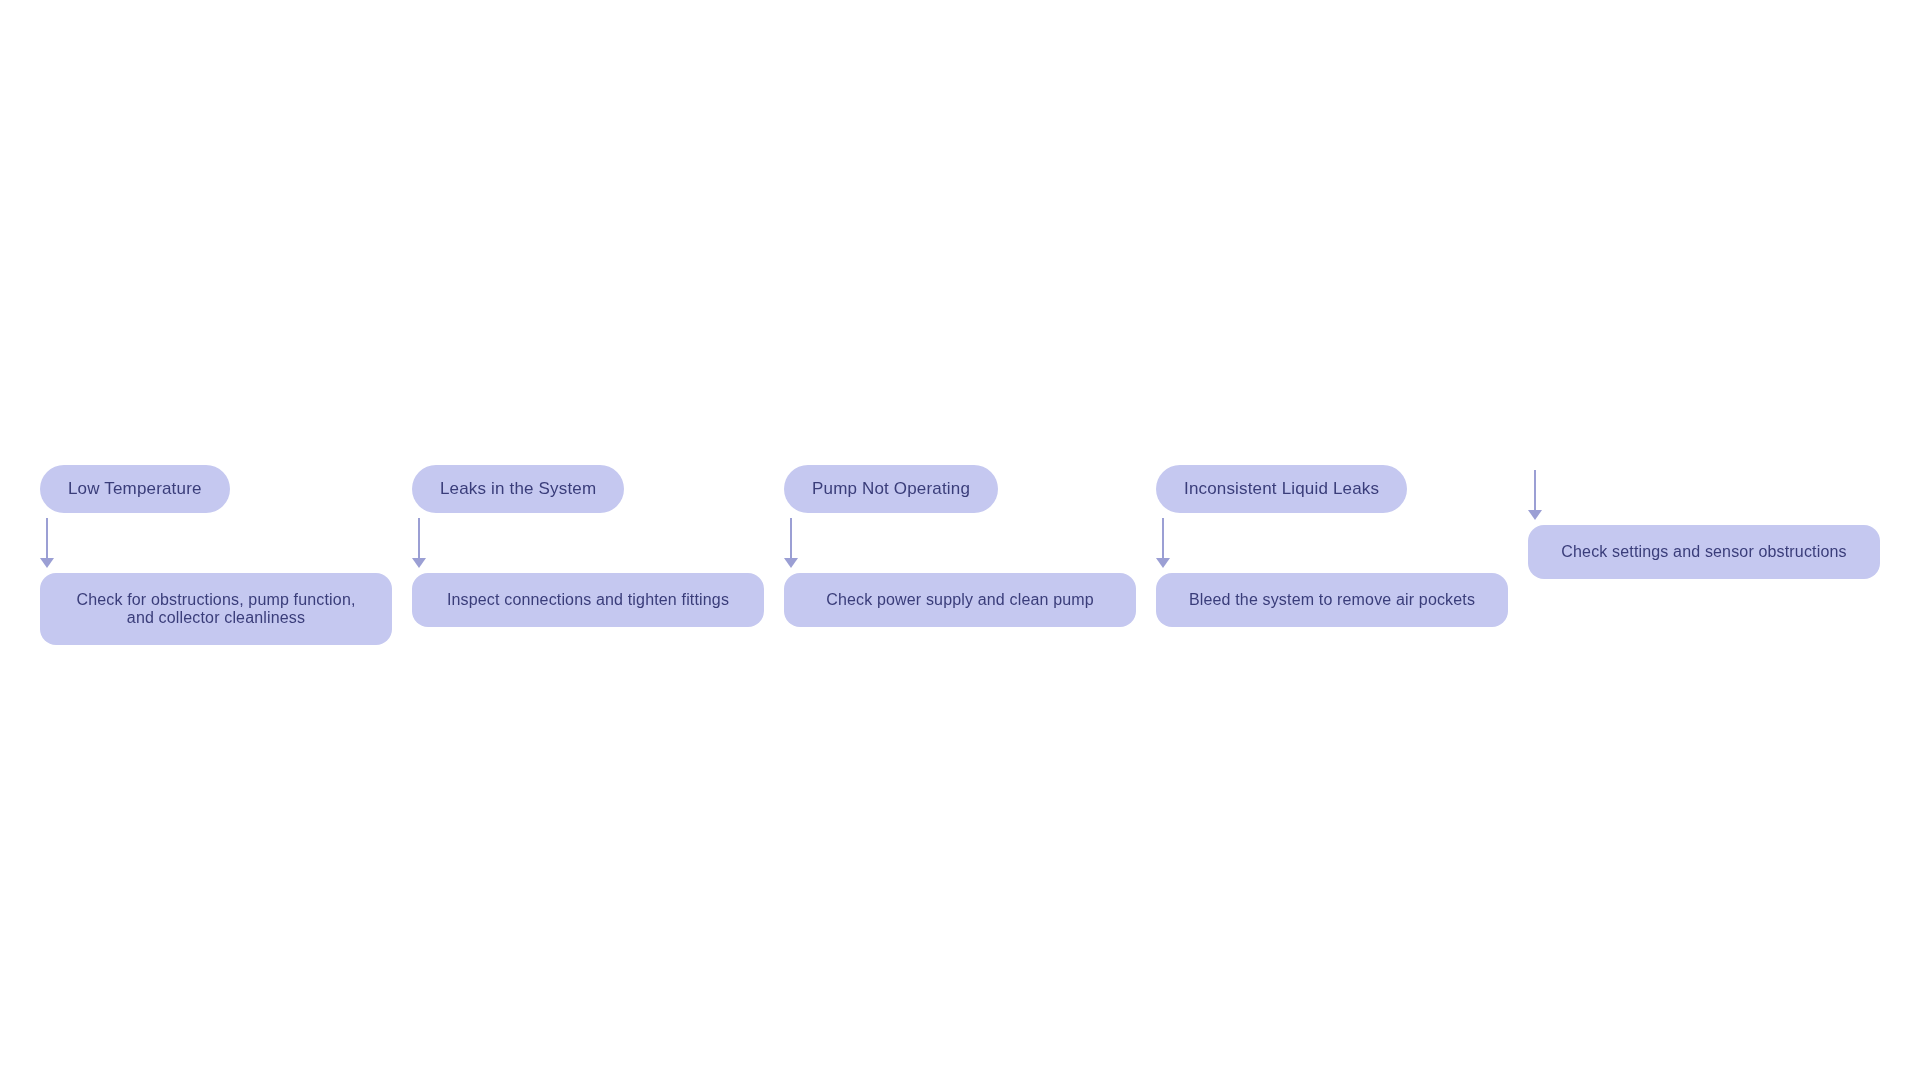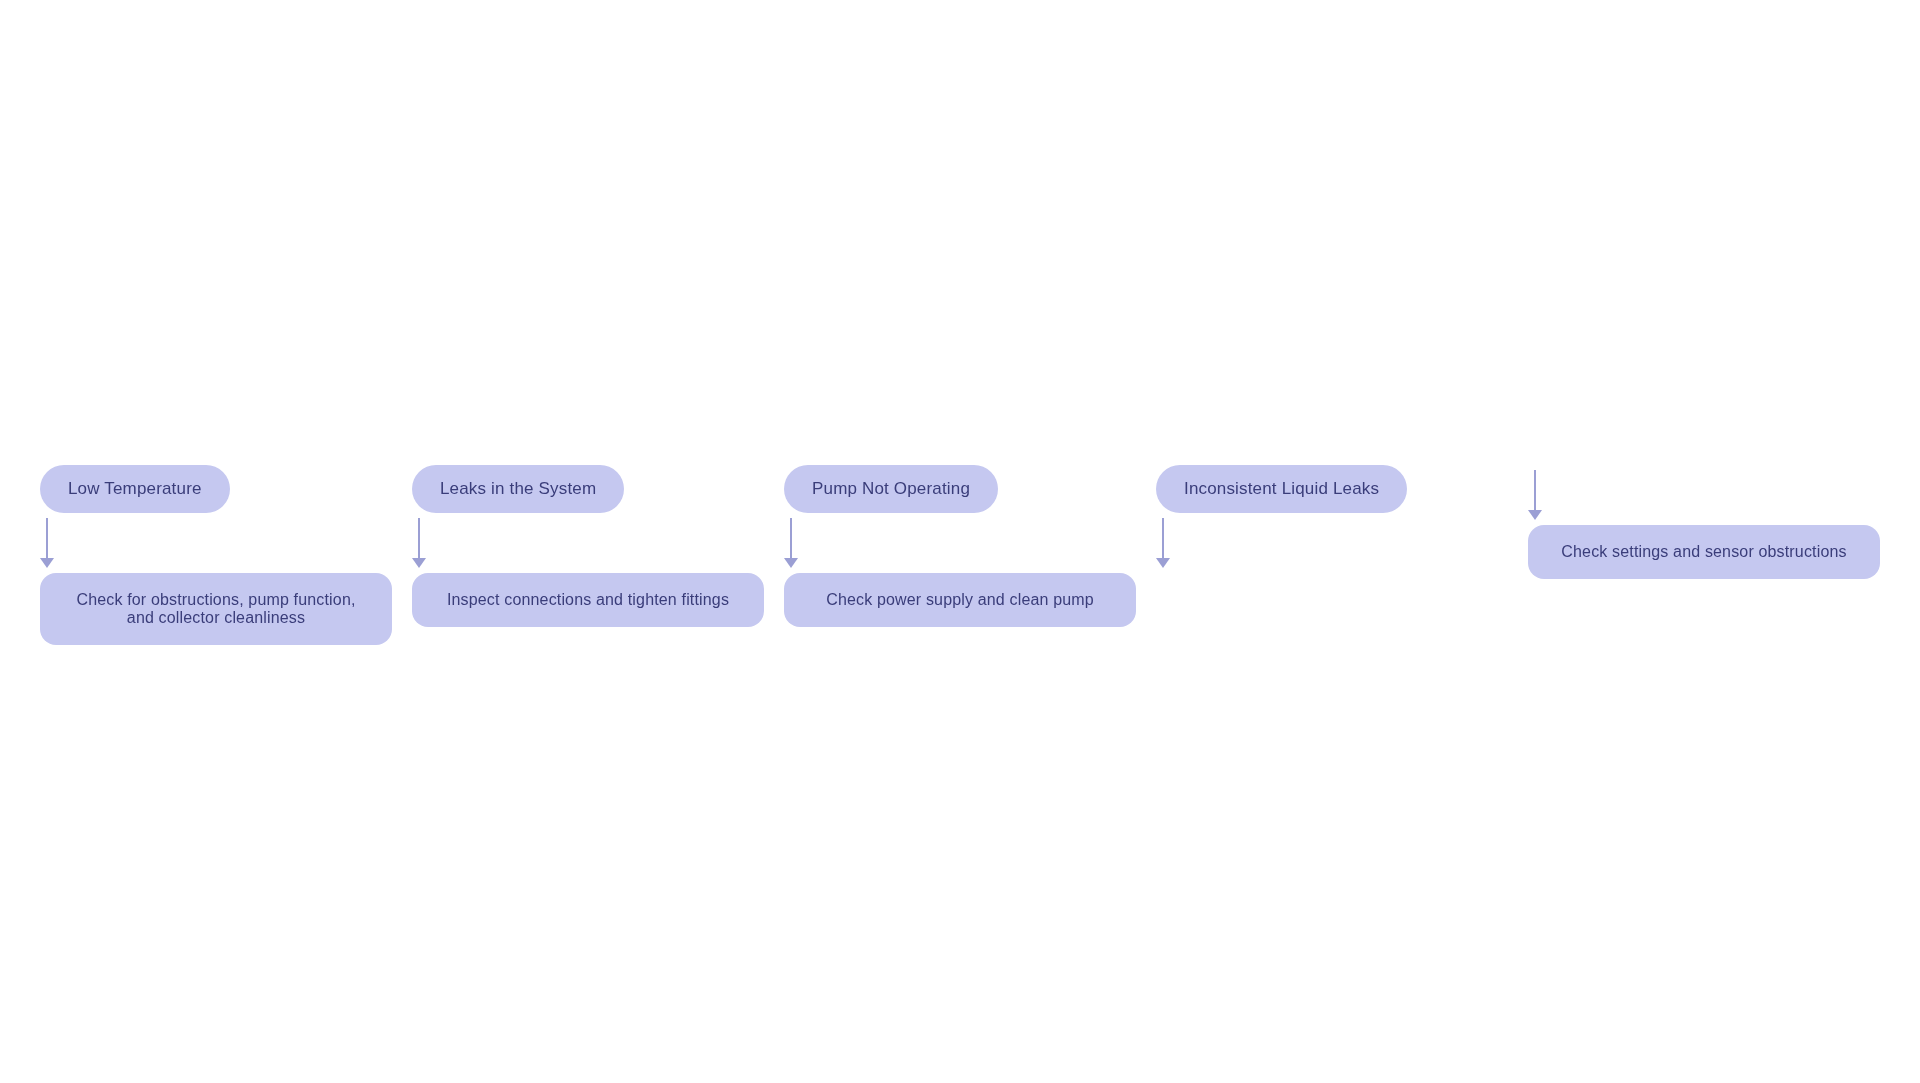--- a/index.html
+++ b/index.html
@@ -120,20 +120,21 @@
       </div>
       <div class="node-pill wide">Check power supply and clean pump</div>
     </div>
 
     <div class="column">
       <div class="node-pill">Inconsistent Liquid Leaks</div>
       <div class="arrow-down">
         <div class="arrow-line"></div>
         <div class="arrow-head"></div>
       </div>
+      <div class="node-pill wide">Bleed the system to remove air pockets</div>
     </div>
 
     <div class="column">
       <div class="arrow-down">
         <div class="arrow-line"></div>
         <div class="arrow-head"></div>
       </div>
       <div class="node-pill wide">Check settings and sensor obstructions</div>
     </div>
 

